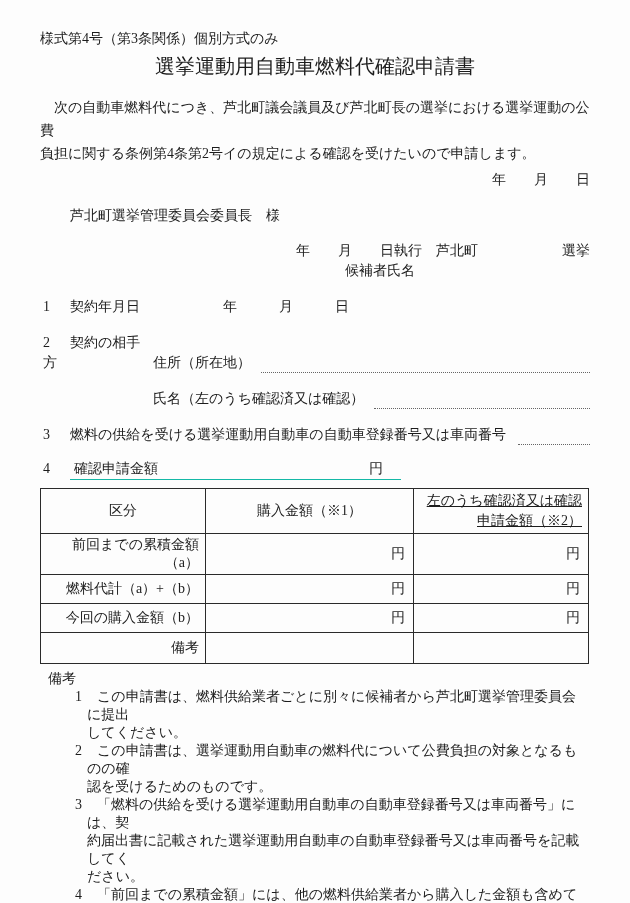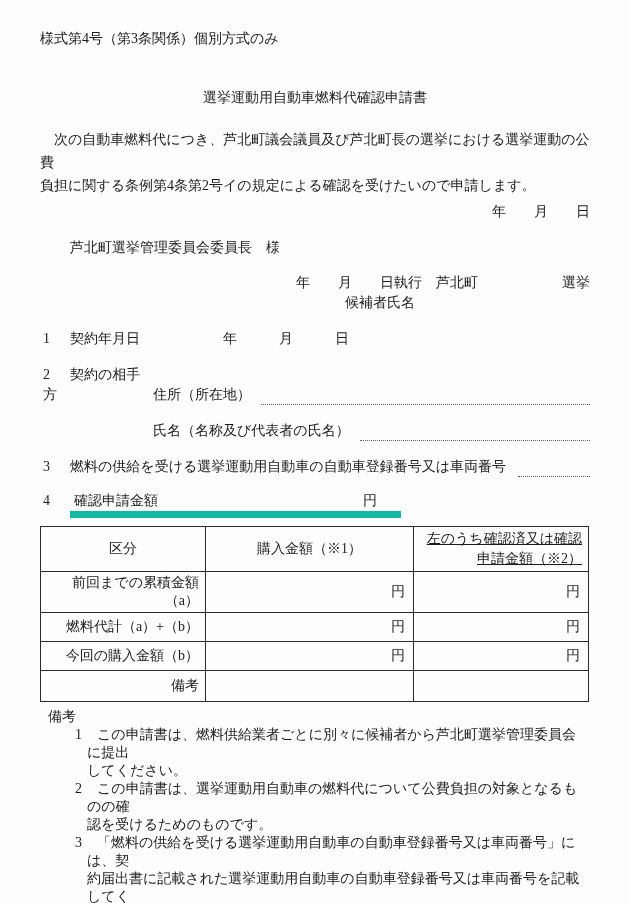--- a/index.html
+++ b/index.html
@@ -4,39 +4,39 @@
 <style>
   html,body{margin:0;padding:0;}
   body{
     width:630px;height:903px;overflow:hidden;
     background:#fdfdfd;color:#1c1c1c;
     font-family:"Liberation Serif","DejaVu Serif",serif;
     font-size:14px;
   }
   .page{box-sizing:border-box;width:630px;height:635px;padding:30px 40px 0 40px;}
   .form-label{line-height:18px;}
-  .doc-title{margin-top:40px;text-align:center;font-size:14px;line-height:20px;}
+  .doc-title{margin-top:8px;text-align:center;font-size:20px;line-height:20px;}
   .intro{margin-top:20px;line-height:23px;white-space:pre-line;}
   .date-line{margin-top:6px;text-align:right;line-height:18px;}
   .addressee{margin-top:17px;margin-left:30px;line-height:20px;}
   .exec-block{margin-top:15px;line-height:20px;}
   .exec-line{text-align:right;}
   .candidate-line{margin-left:305px;}
   .row{margin-left:3px;line-height:20px;position:relative;display:flex;align-items:stretch;}
   .item1{margin-top:16px;}
   .item2{margin-top:16px;align-items:flex-end;}
   .name-row{margin-top:16px;margin-left:113px;}
   .item3{margin-top:16px;}
   .item4{margin-top:14px;}
   .item-num{display:inline-block;width:27px;flex:0 0 27px;}
   .item1-date{position:absolute;left:180px;top:0;}
   .item2-head{width:110px;flex:0 0 110px;}
   .dotted-fill{flex:1 1 auto;margin-left:10px;border-bottom:1px dotted #666;}
   .item3 .dotted-fill{margin-left:12px;}
-  .amt-underline{display:inline-flex;width:327px;border-bottom:7px solid #14b8a6;padding-left:4px;gap:6px;}
+  .amt-underline{display:inline-flex;width:327px;border-bottom:1px solid #14b8a6;padding-left:4px;}
   .amt-fill{flex:1 1 auto;}
   .amt-tail{width:18px;flex:0 0 18px;}
   table.fuel-table{margin-top:8px;border-collapse:collapse;width:548px;table-layout:fixed;}
   .fuel-table th,.fuel-table td{border:1px solid #2a2a2a;font-weight:normal;font-size:14px;padding:2px 6px;box-sizing:border-box;}
   .col-kubun{width:165px;}
   .col-purchase{width:208px;}
   .col-confirmed{width:175px;}
   .fuel-table th{text-align:center;height:42px;vertical-align:middle;}
   .fuel-table th.left{text-align:right;white-space:pre-line;line-height:20px;padding-left:6px;text-decoration:underline;}
   .fuel-table td{height:29px;vertical-align:middle;}
@@ -75,21 +75,21 @@
     <span class="item1-date">年　　　月　　　日</span>
   </div>
 
   <div class="row item2">
     <span class="item2-head"><span class="item-num">2</span><span>契約の相手方</span></span>
     <span>住所（所在地）</span>
     <span class="dotted-fill"></span>
   </div>
 
   <div class="row name-row">
-    <span>氏名（名称及び代表者の氏名）</span>
+    <span>氏名（左のうち確認済又は確認）</span>
     <span class="dotted-fill"></span>
   </div>
 
   <div class="row item3">
     <span class="item-num">3</span>
     <span>燃料の供給を受ける選挙運動用自動車の自動車登録番号又は車両番号</span>
     <span class="dotted-fill"></span>
   </div>
 
   <div class="row item4">

